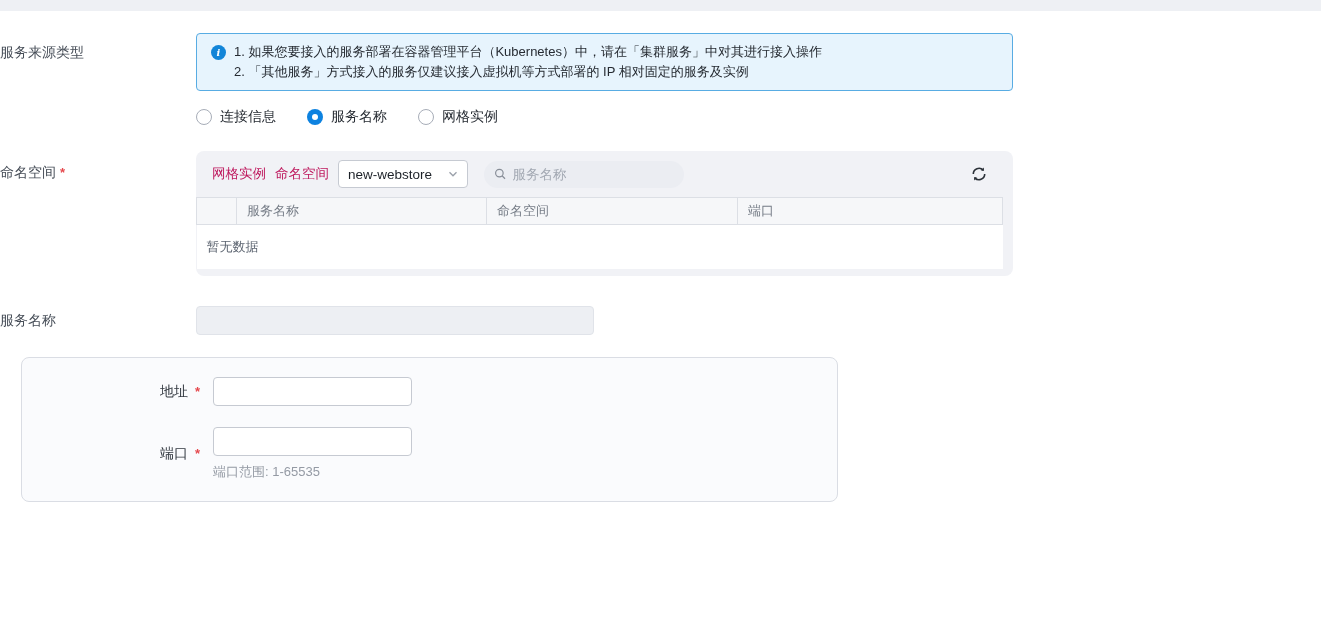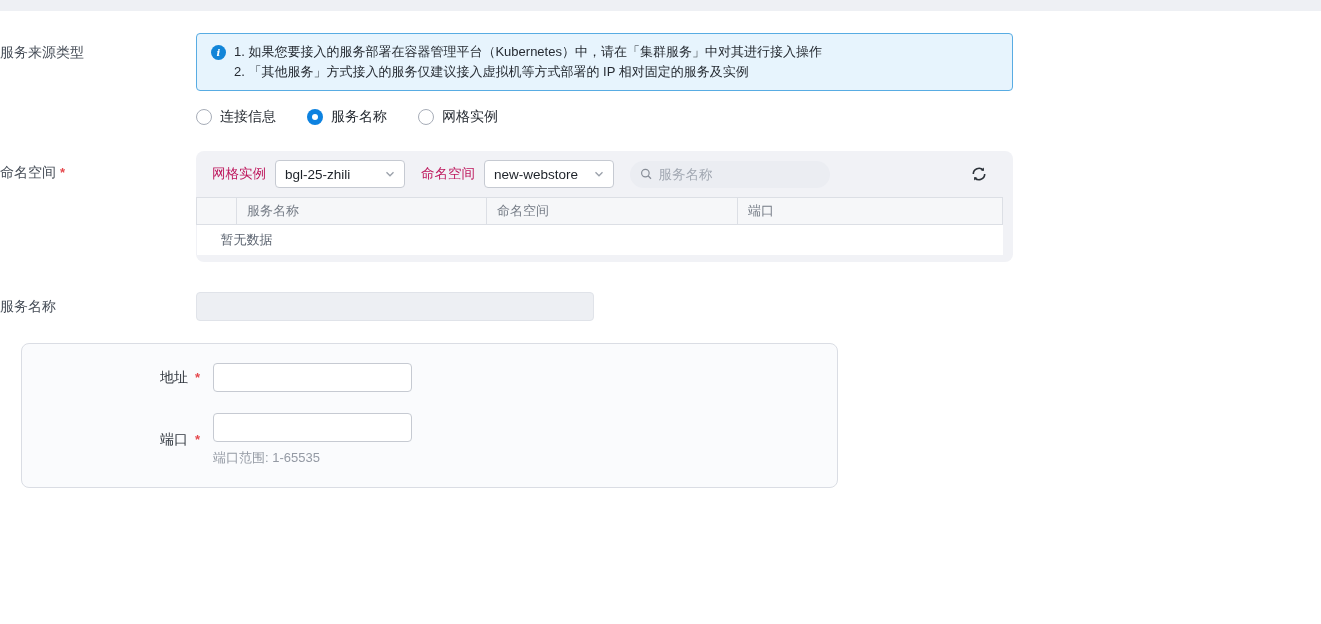--- a/index.html
+++ b/index.html
@@ -73,21 +73,21 @@
 
   table.svc-table { width:100%; border-collapse:collapse; }
   .svc-table th {
     background:#f6f7f9; border:1px solid #dcdfe5; height:27px;
     font-size:13px; font-weight:400; color:#757c86; text-align:left; padding:0 0 0 10px;
   }
   .svc-table th.sel-col { width:40px; }
   .svc-table th.name-col { width:250px; }
   .svc-table th.ns-col { width:251px; }
   .svc-table td.empty-cell {
-    background:#fff; height:30px; font-size:13px; color:#5c6470; padding:0 0 0 24px;
+    background:#fff; height:44px; font-size:13px; color:#5c6470; padding:0 0 0 10px;
     border:none;
     margin-top:32px;
   }
 
   
   .name-row { margin-top:30px; align-items:center; height:29px; }
   .name-row .flabel { line-height:29px; }
   .dis-input {
     width:398px; height:29px; background:#edeff3; border:1px solid #e0e3e9; border-radius:4px;
     font-size:13.5px; color:#5c6470; padding:0 9px; font-family:inherit;
@@ -145,26 +145,20 @@
   </div>
 
   <div class="frow svc-row">
     <div class="flabel" style="padding-top:13px;">
       <span>命名空间</span><span class="req">*</span>
     </div>
     <div class="fcontent">
       <div class="svc-panel">
         <div class="svc-toolbar">
           <span class="tlabel">网格实例</span>
-          <div class="select">
-            <span class="select-value">bgl-25-zhili</span>
-            <svg class="chevron" width="12" height="12" viewBox="0 0 12 12" fill="none">
-              <path d="M2.5 4.2 L6 7.8 L9.5 4.2" stroke="#9aa0aa" stroke-width="1.3" fill="none"></path>
-            </svg>
-          </div>
           <span class="tlabel">命名空间</span>
           <div class="select">
             <span class="select-value">new-webstore</span>
             <svg class="chevron" width="12" height="12" viewBox="0 0 12 12" fill="none">
               <path d="M2.5 4.2 L6 7.8 L9.5 4.2" stroke="#9aa0aa" stroke-width="1.3" fill="none"></path>
             </svg>
           </div>
           <div class="searchbox">
             <svg width="14" height="14" viewBox="0 0 14 14" fill="none">
               <circle cx="6" cy="6" r="4.2" stroke="#868c96" stroke-width="1.3"></circle>

